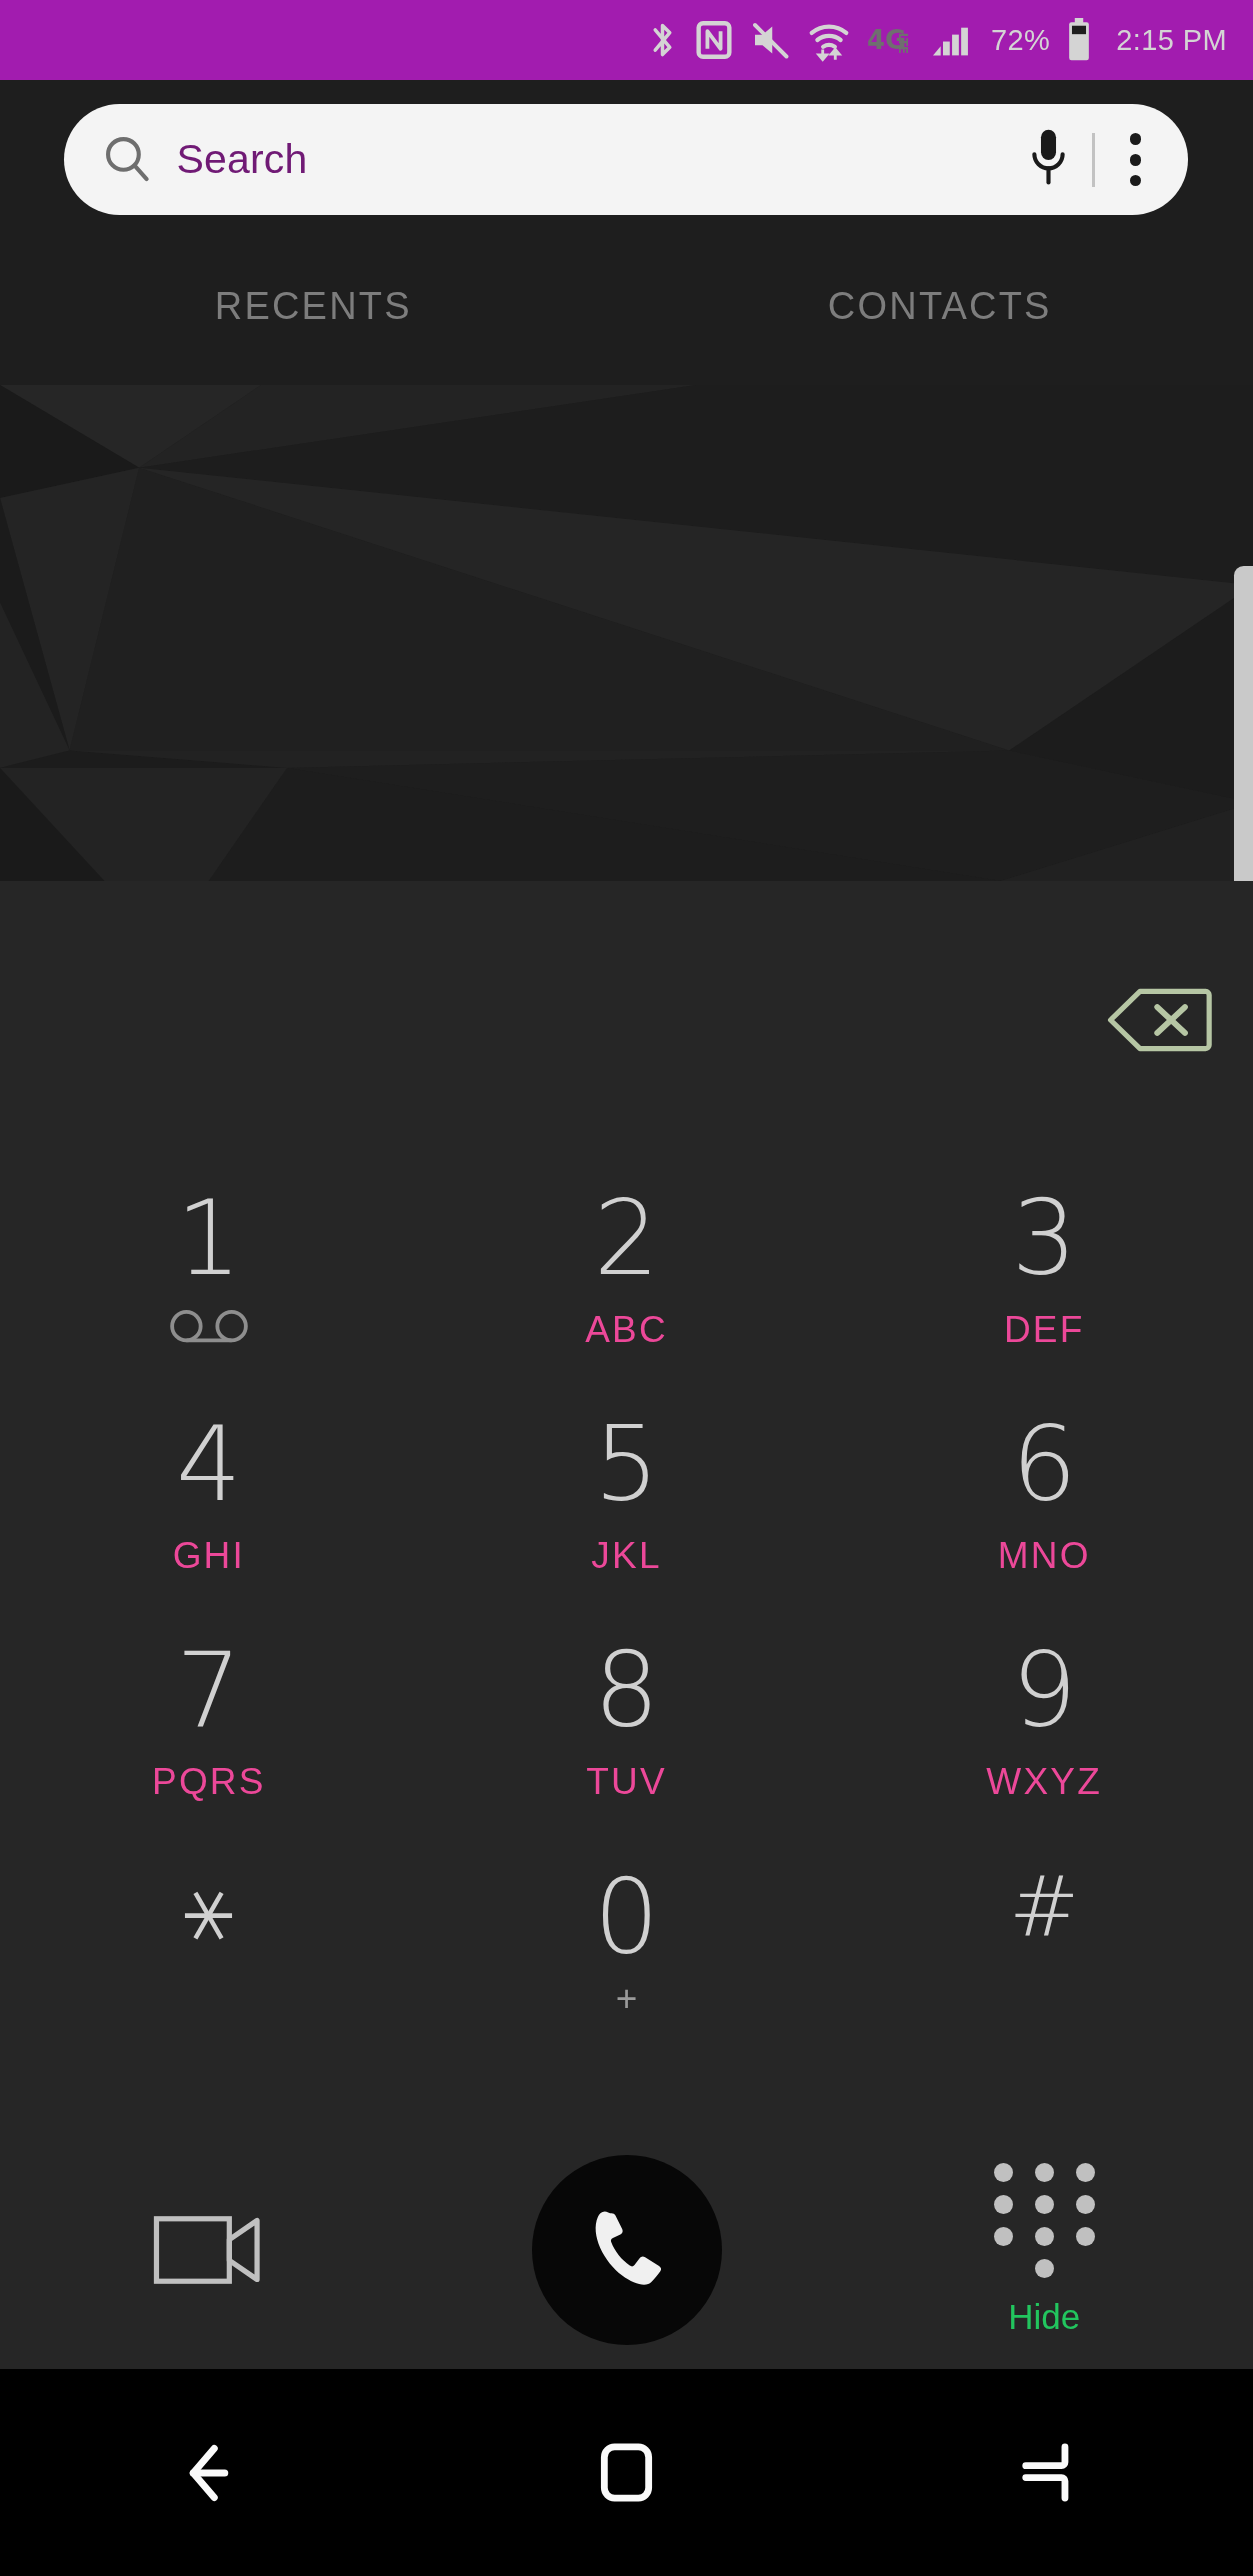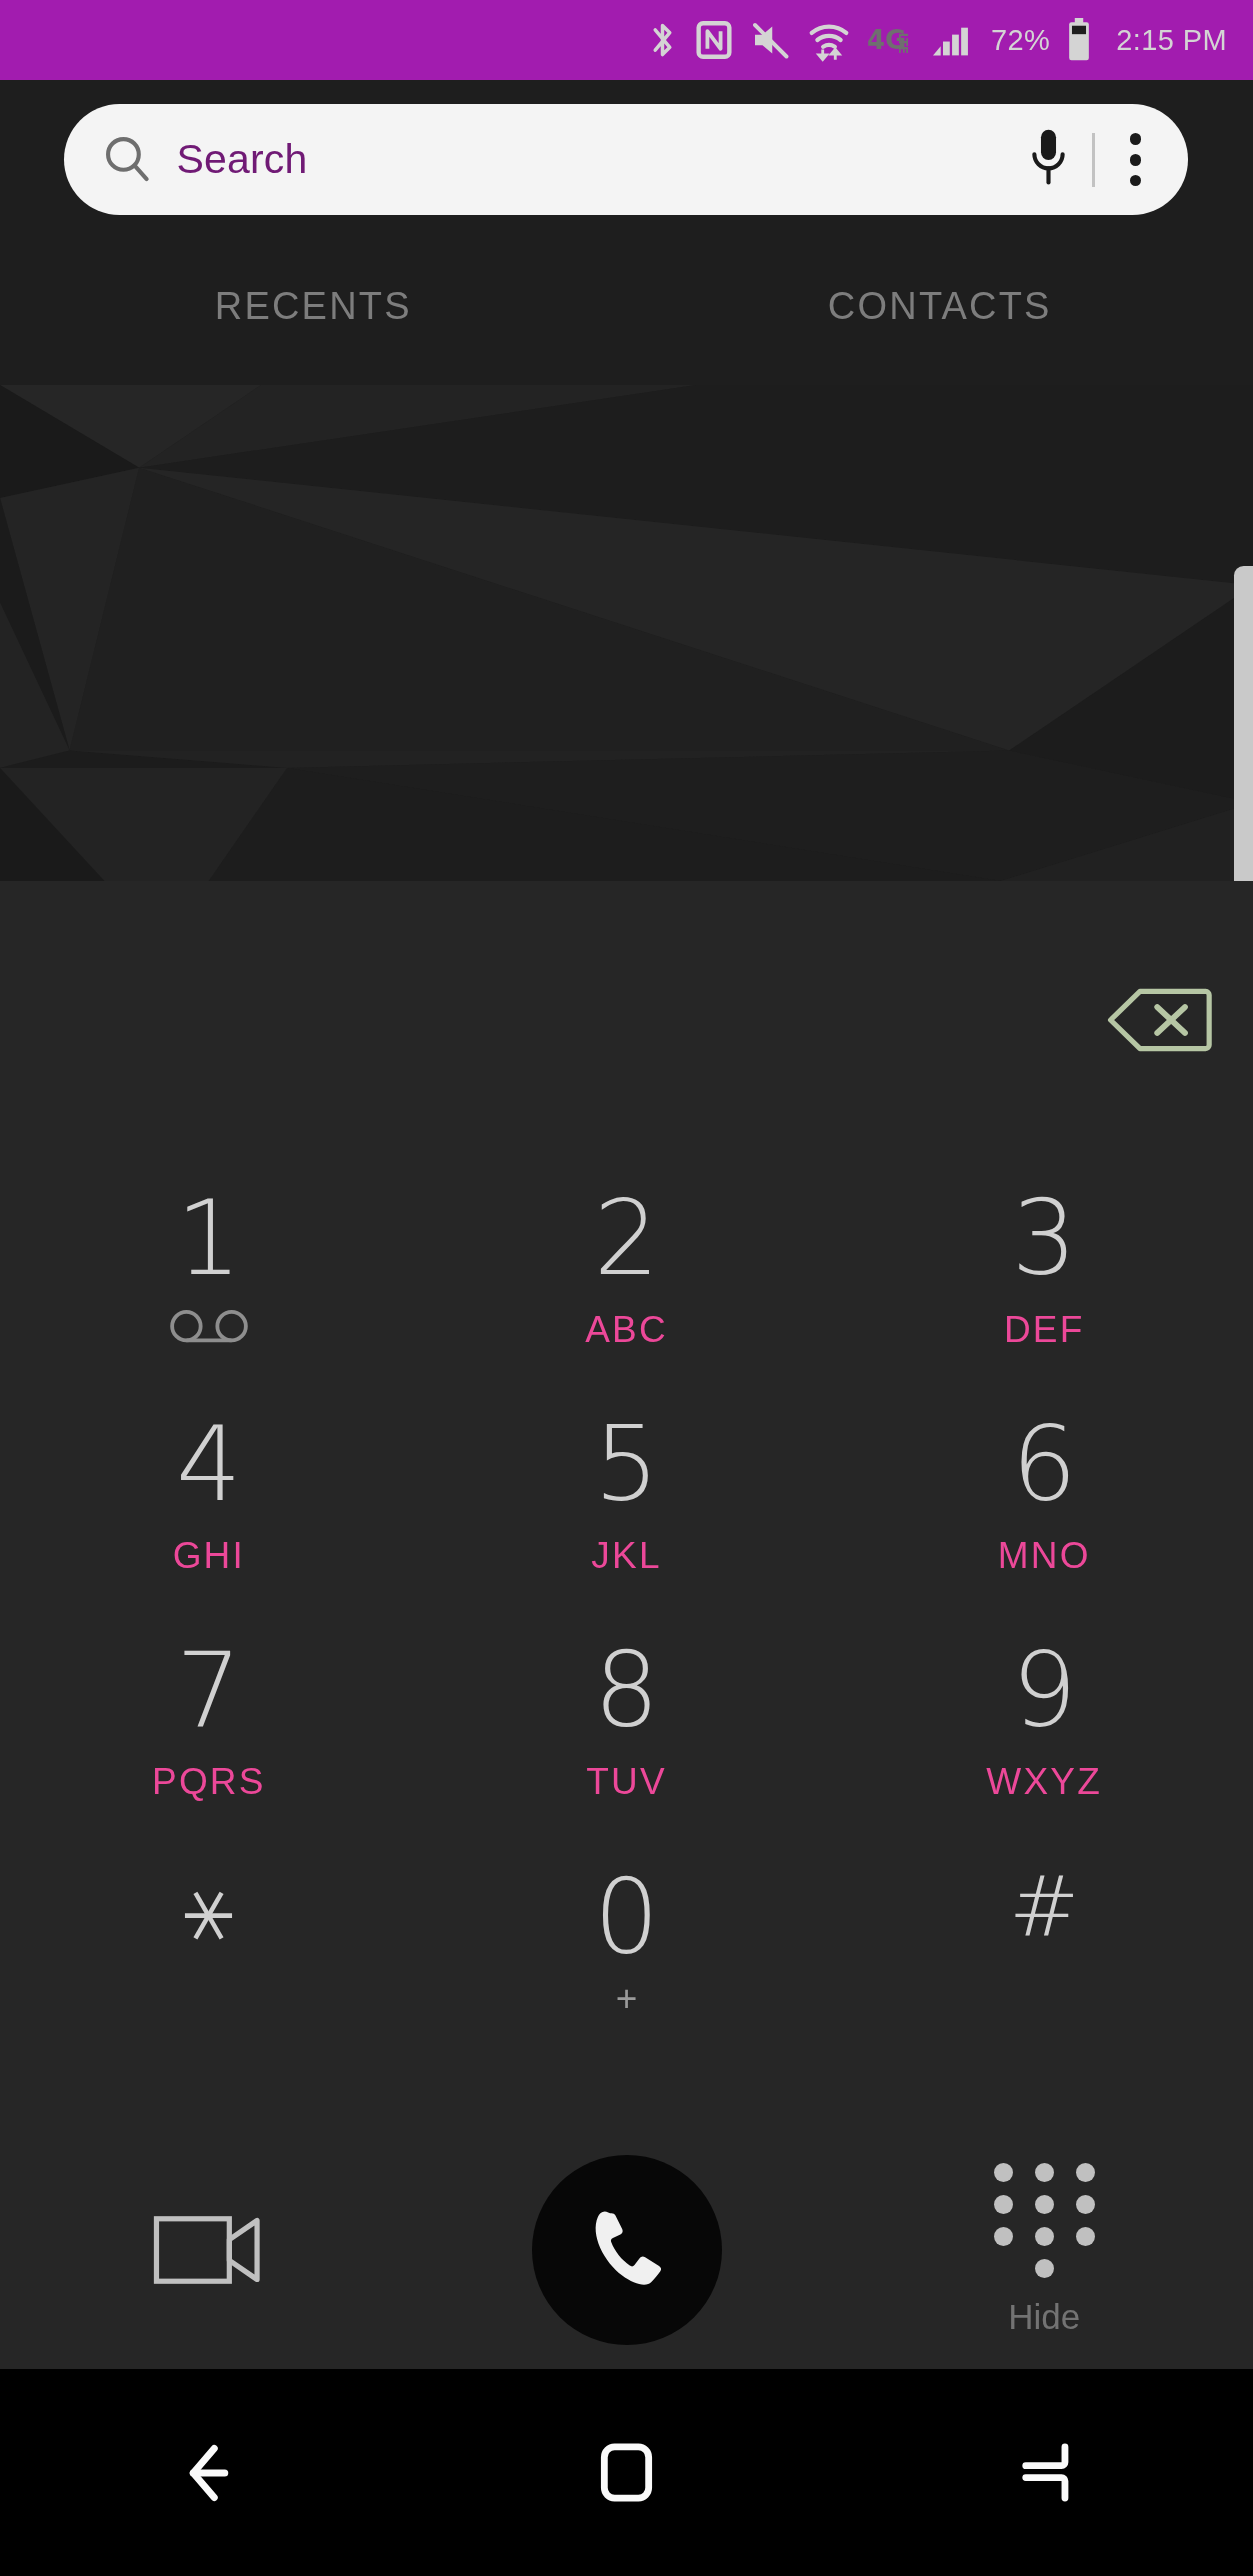--- a/index.html
+++ b/index.html
@@ -101,21 +101,21 @@
   .action-cell{
     flex:1; display:flex; flex-direction:column; align-items:center; justify-content:center;
   }
   #call-button{
     width:190px; height:190px; border-radius:50%; background:#070707;
     display:flex; align-items:center; justify-content:center;
   }
   .hide-dots{ display:flex; flex-direction:column; align-items:center; gap:13px; }
   .hide-dots .dot-row{ display:flex; gap:22px; }
   .hide-dots .dot{ width:19px; height:19px; border-radius:50%; background:#c0c0c0; }
-  #hide-label{ color:#737373; font-size:35px; margin-top:19px; }
+  #hide-label{ color:#22c55e; font-size:35px; margin-top:19px; }
 
   
   #nav-bar{
     position:absolute; left:0; bottom:0; width:1253px; height:207px;
     background:#000; display:flex; align-items:center;
   }
   .nav-cell{ flex:1; display:flex; align-items:center; justify-content:center; }
 </style>
 </head>
 <body>

